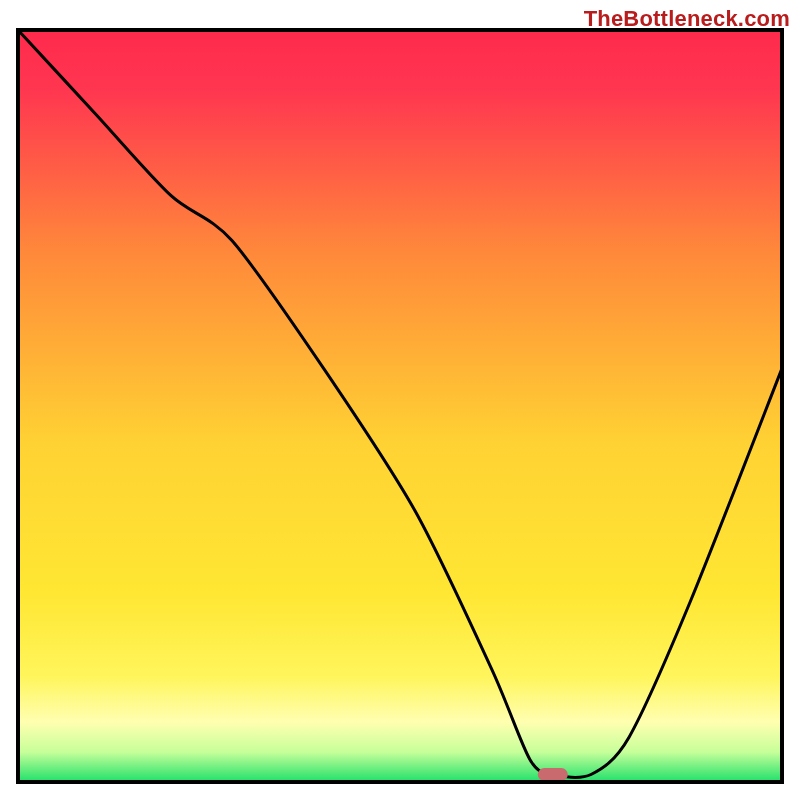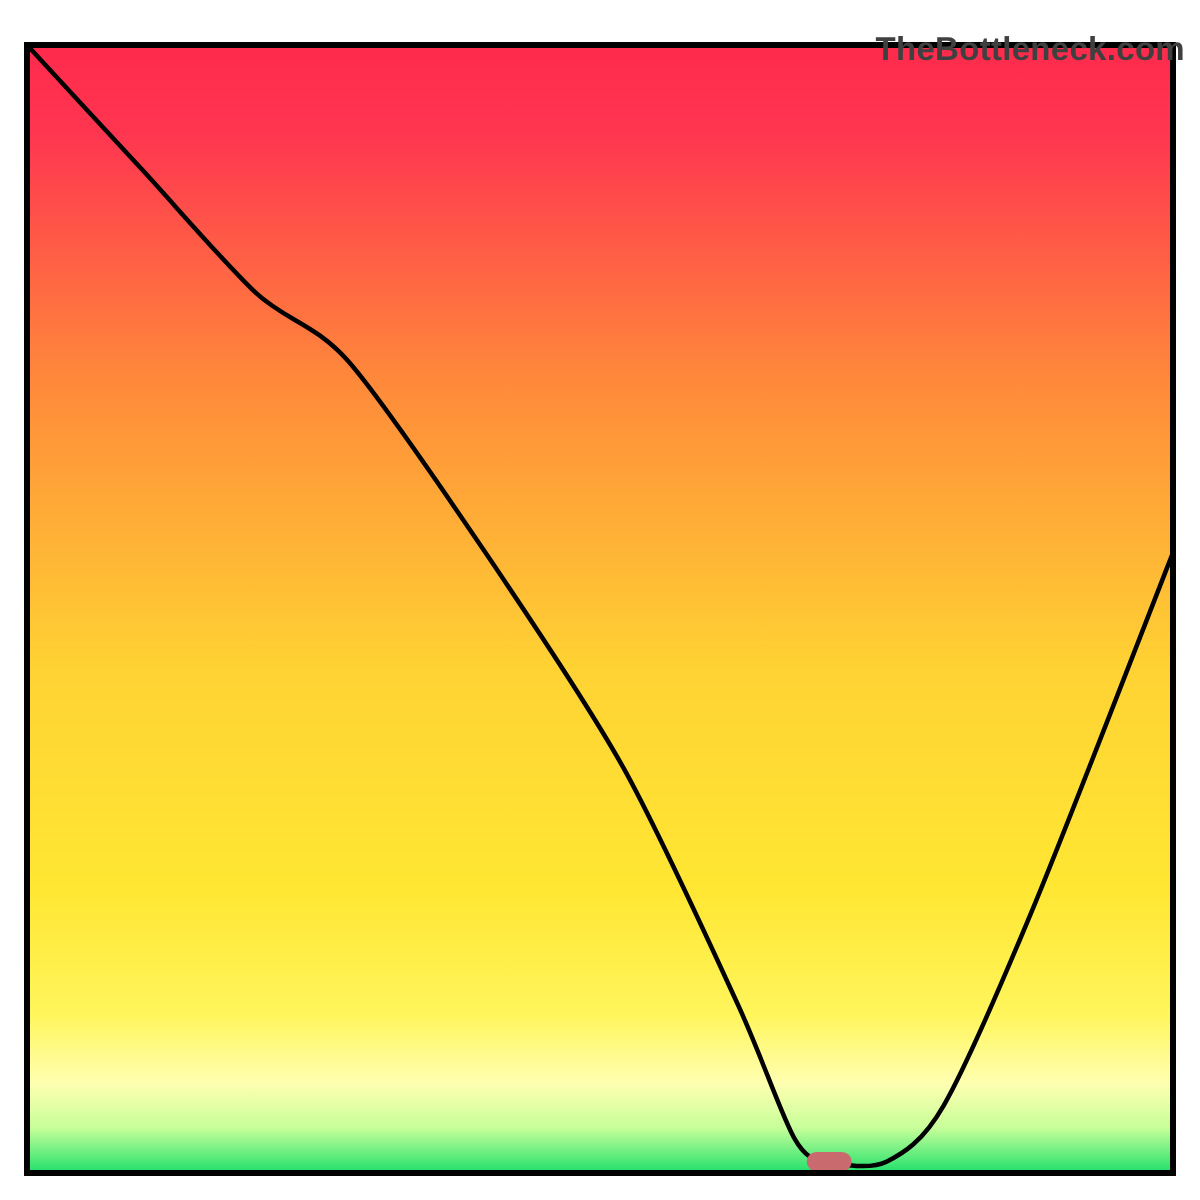--- a/index.html
+++ b/index.html
@@ -11,25 +11,25 @@
     font-family: Arial, Helvetica, sans-serif;
     overflow: hidden;
   }
   .stage {
     position: relative;
     width: 800px;
     height: 800px;
   }
   .watermark {
     position: absolute;
-    top: 20px;
+    top: 6px;
     right: 10px;
     font-size: 22px;
     font-weight: 600;
-    color: #404040;
+    color: #b91c1c;
     letter-spacing: 0.2px;
   }
   svg { display: block; }
 </style>
 </head>
 <body>
 
 <div class="stage">
   <div class="watermark">TheBottleneck.com</div>
 

